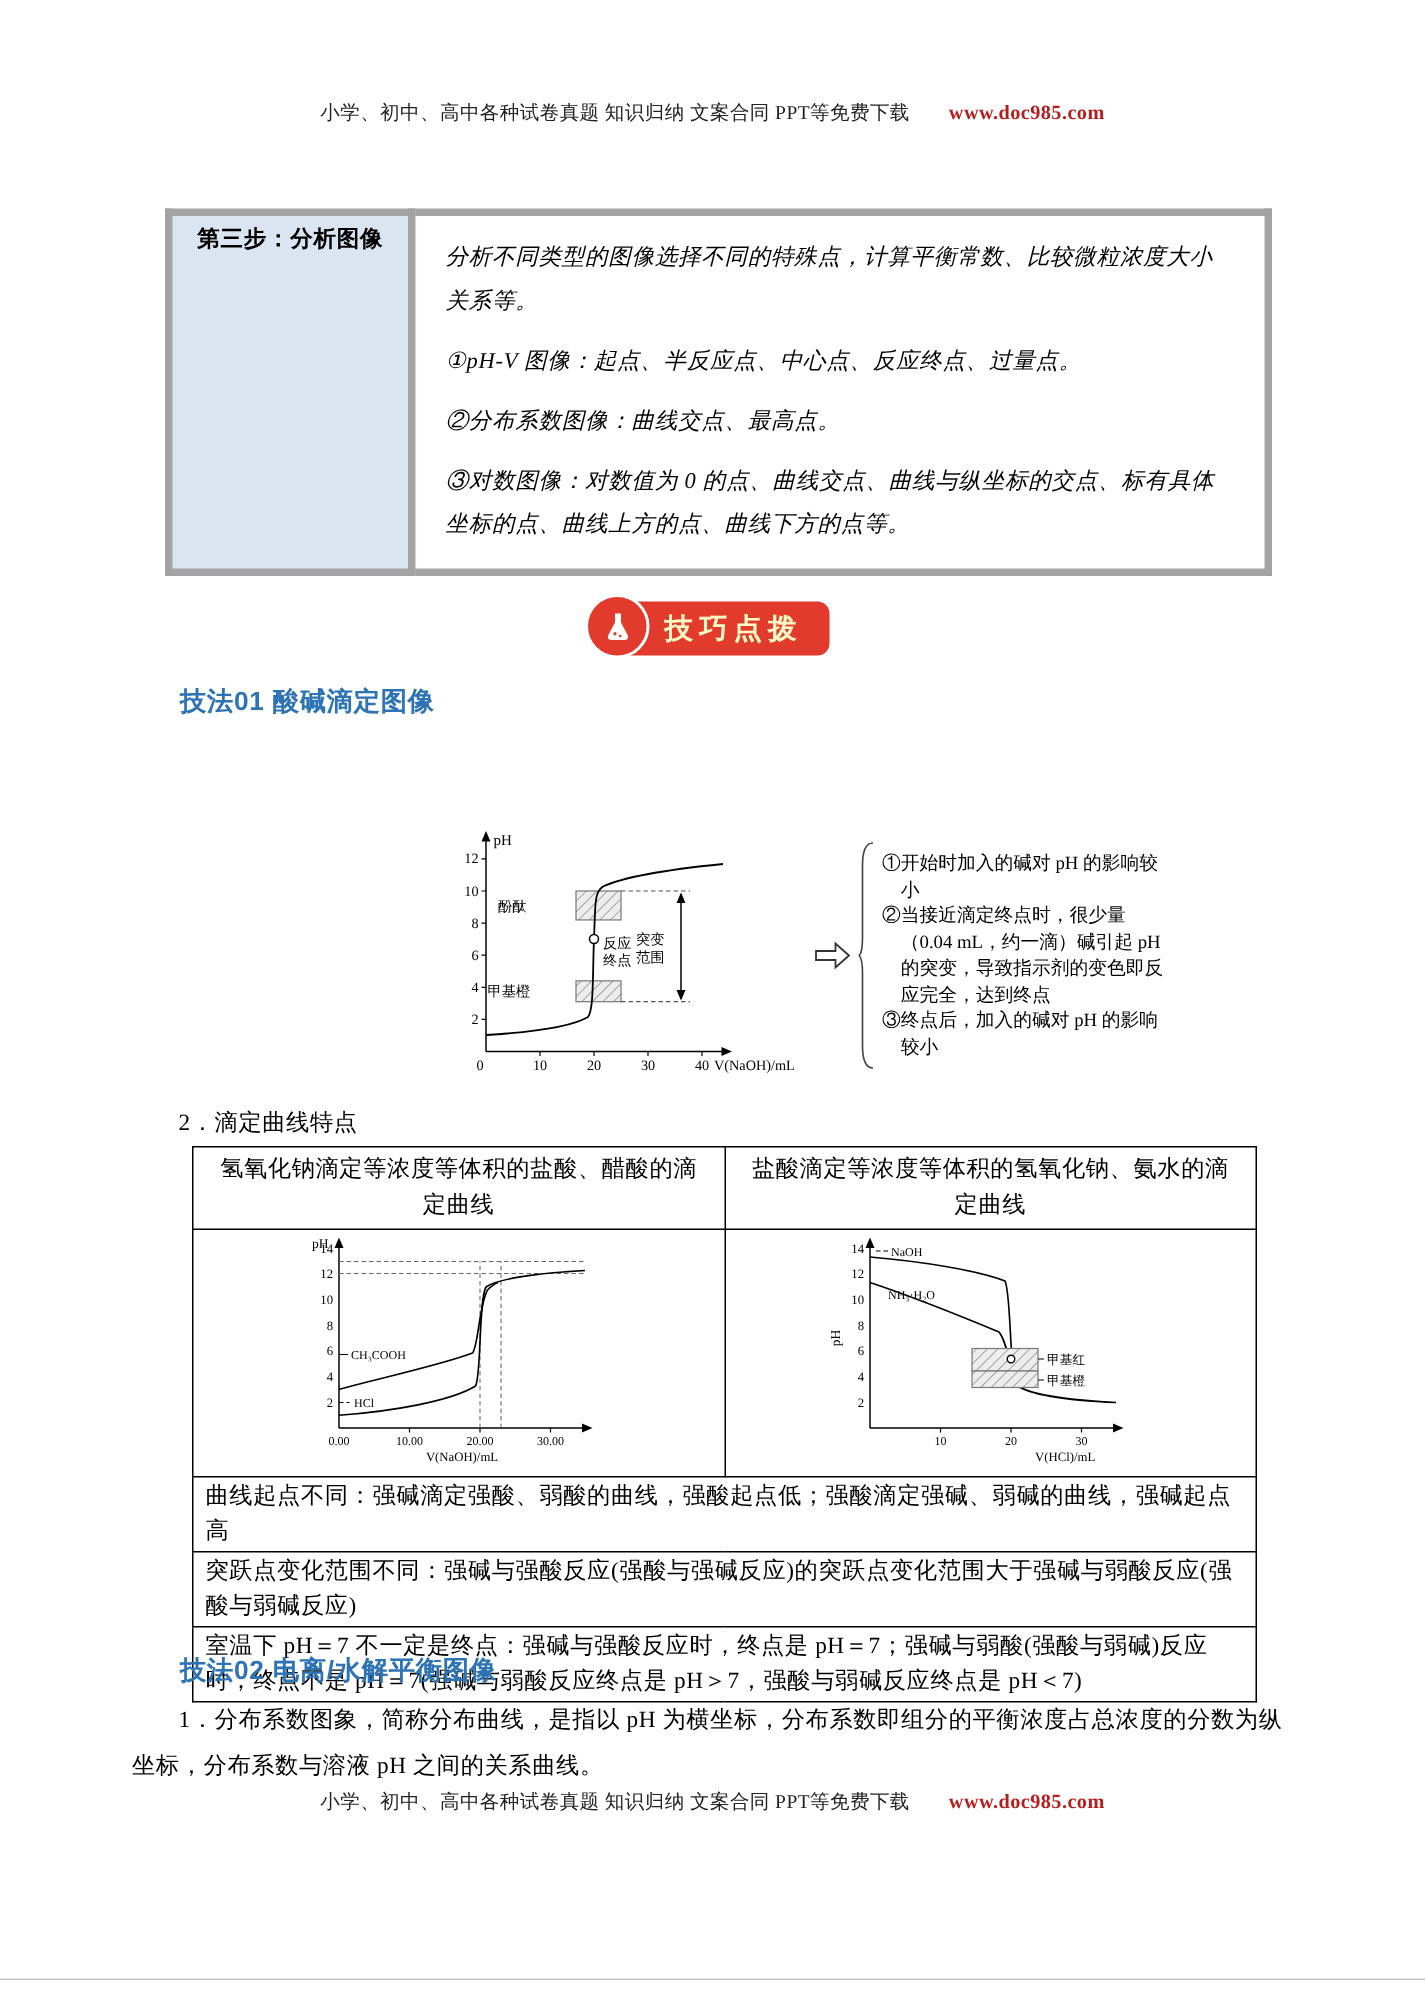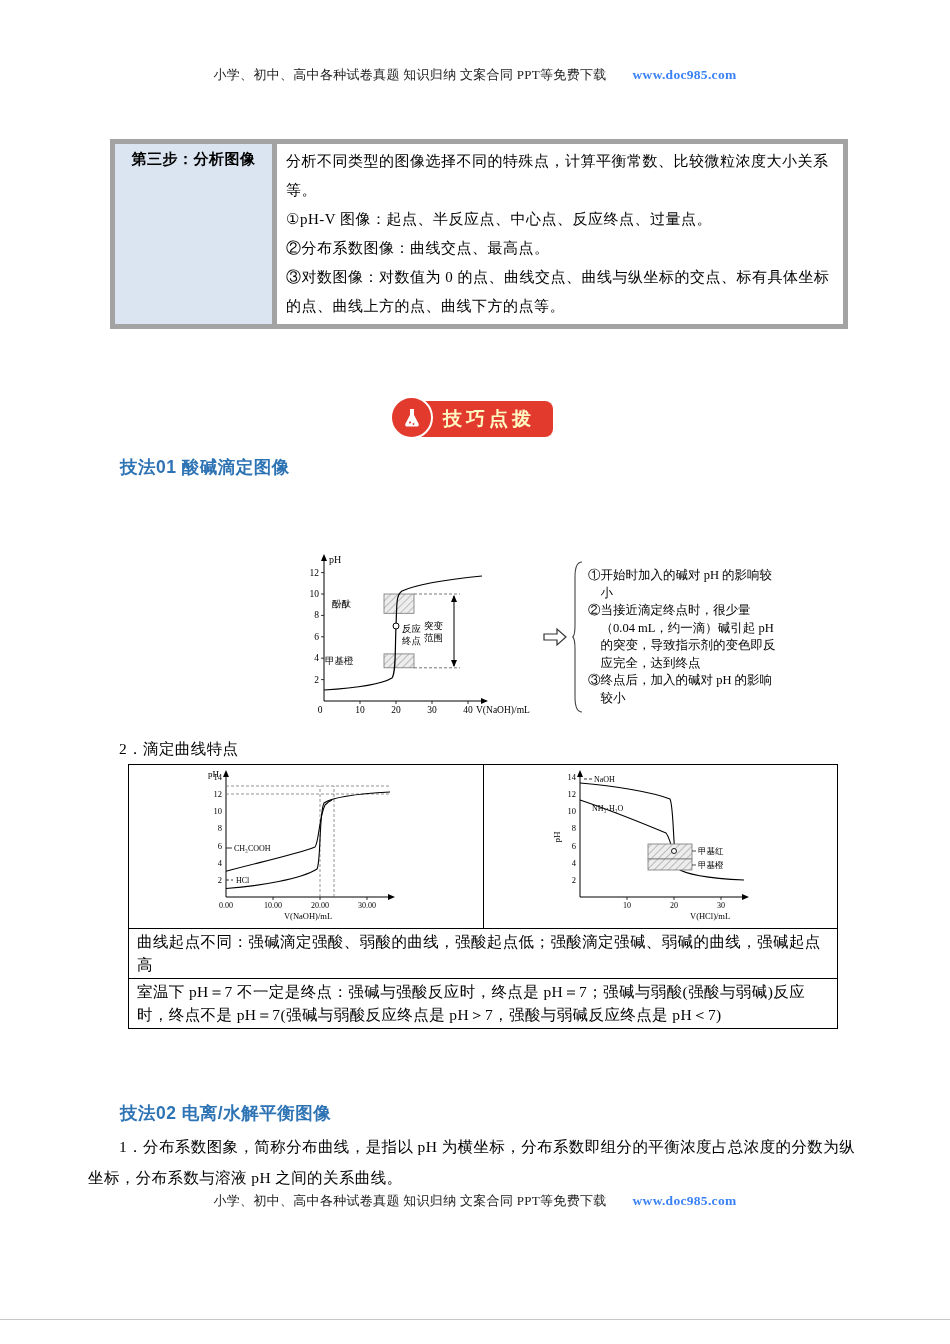--- a/index.html
+++ b/index.html
@@ -10,32 +10,32 @@
     color:#000;
   }
   .page { position:relative; width:950px; height:1344px; overflow:hidden; background:#fff; }
 
   .doc-header, .doc-footer {
     position:absolute; left:0; width:100%; text-align:center;
     font-size:13px; color:#222; letter-spacing:0.3px;
   }
   .doc-header { top:66px; }
   .doc-footer { top:1192px; }
-  .doc-url { font-weight:bold; font-size:13.5px; margin-left:26px; color:#3b82f6; text-decoration:none; }
+  .doc-url { font-weight:bold; font-size:13.5px; margin-left:26px; color:#b91c1c; text-decoration:none; }
 
   table { border-collapse:collapse; }
   .steps-table { position:absolute; top:139px; left:110px; width:738px; table-layout:fixed; }
   .steps-table td { border:5px solid #a3a3a3; vertical-align:top; }
   .steps-table .label-cell {
     width:162px; background:var(--label-cell-bg,#dbe5f1);
     font-weight:bold; font-size:15px; padding:6px 4px; text-align:center;
     letter-spacing:0.5px;
   }
   .steps-table .content-cell { padding:3px 9px; font-size:15px; line-height:29px; letter-spacing:0.5px; }
-  .steps-table .content-cell p { margin:0; }
+  .steps-table .content-cell p { margin:11px;font-style:italic; }
 
   .badge-wrap { position:absolute; top:401px; left:0; width:100%; text-align:center; }
   .badge {
     position:relative; display:inline-flex; align-items:center;
     background:var(--badge-red,#e23b2e); color:#fef9c3;
     border-radius:8px; padding:5px 18px 5px 46px;
     font-family:"Liberation Sans","DejaVu Sans",sans-serif;
     font-weight:bold; font-size:19px; letter-spacing:4px;
   }
   .badge::after {
@@ -210,20 +210,24 @@
       <p>①开始时加入的碱对 pH 的影响较小</p>
       <p>②当接近滴定终点时，很少量（0.04 mL，约一滴）碱引起 pH 的突变，导致指示剂的变色即反应完全，达到终点</p>
       <p>③终点后，加入的碱对 pH 的影响较小</p>
     </div>
   </div>
 
   <p class="p-item p-item2">2．滴定曲线特点</p>
 
   <table class="features-table">
     <tbody>
+        <tr>
+      <th>氢氧化钠滴定等浓度等体积的盐酸、醋酸的滴定曲线</th>
+      <th>盐酸滴定等浓度等体积的氢氧化钠、氨水的滴定曲线</th>
+    </tr>
     <tr>
       <td class="chart-cell">
         <svg width="260" height="155" viewBox="0 0 260 155">
           <g stroke="#000" stroke-width="1">
             <line x1="50" y1="7" x2="50" y2="130"></line>
             <line x1="50" y1="130" x2="214" y2="130"></line>
           </g>
           <polygon points="47,10 50,3 53,10" fill="#000"></polygon>
           <polygon points="212,127 219,130 212,133" fill="#000"></polygon>
           <text x="32" y="10" font-size="9">pH</text>
@@ -309,20 +313,23 @@
           <line x1="162" y1="98" x2="166" y2="98" stroke="#000" stroke-width="0.7"></line>
           <text x="168" y="87" font-size="8.5">甲基红</text>
           <text x="168" y="101" font-size="8.5">甲基橙</text>
         </svg>
       </td>
     </tr>
     <tr class="feature-row">
       <td colspan="2">曲线起点不同：强碱滴定强酸、弱酸的曲线，强酸起点低；强酸滴定强碱、弱碱的曲线，强碱起点高</td>
     </tr>
     <tr class="feature-row">
+      <td colspan="2">突跃点变化范围不同：强碱与强酸反应(强酸与强碱反应)的突跃点变化范围大于强碱与弱酸反应(强酸与弱碱反应)</td>
+    </tr>
+    <tr class="feature-row">
       <td colspan="2">室温下 pH＝7 不一定是终点：强碱与强酸反应时，终点是 pH＝7；强碱与弱酸(强酸与弱碱)反应时，终点不是 pH＝7(强碱与弱酸反应终点是 pH＞7，强酸与弱碱反应终点是 pH＜7)</td>
     </tr>
   </tbody>
     </table>
 
   <div class="tech-heading h-tech2">技法02 电离/水解平衡图像</div>
 
   <p class="p-item p-item3">1．分布系数图象，简称分布曲线，是指以 pH 为横坐标，分布系数即组分的平衡浓度占总浓度的分数为纵坐标，分布系数与溶液 pH 之间的关系曲线。</p>
 
   <div class="doc-footer">

